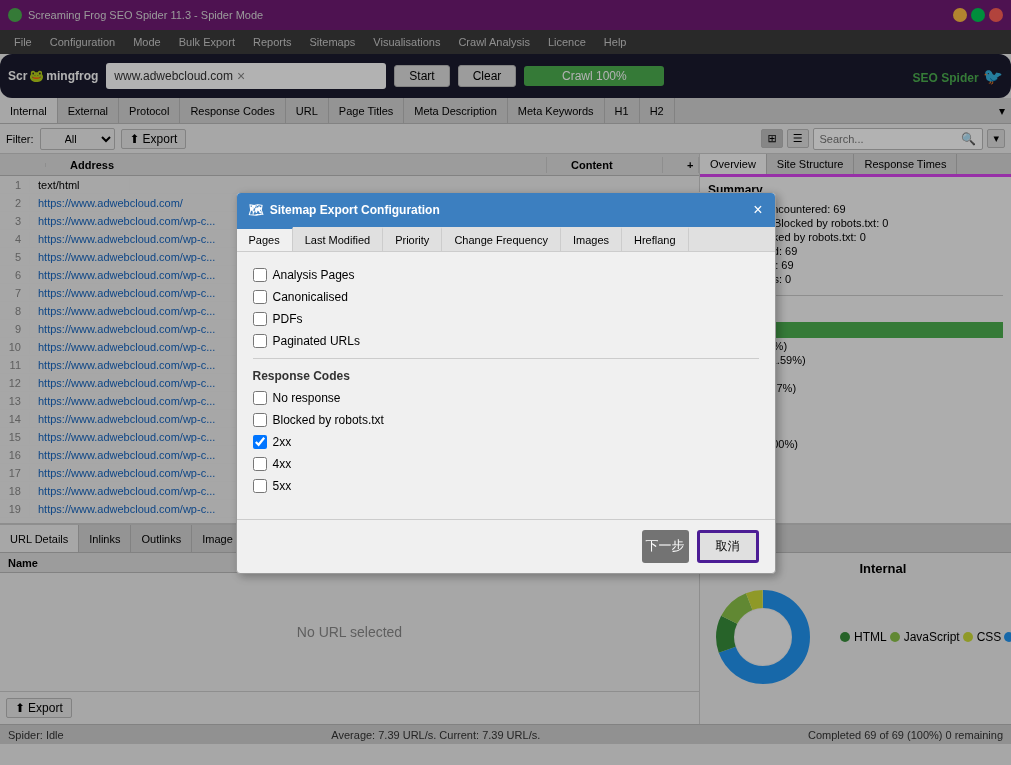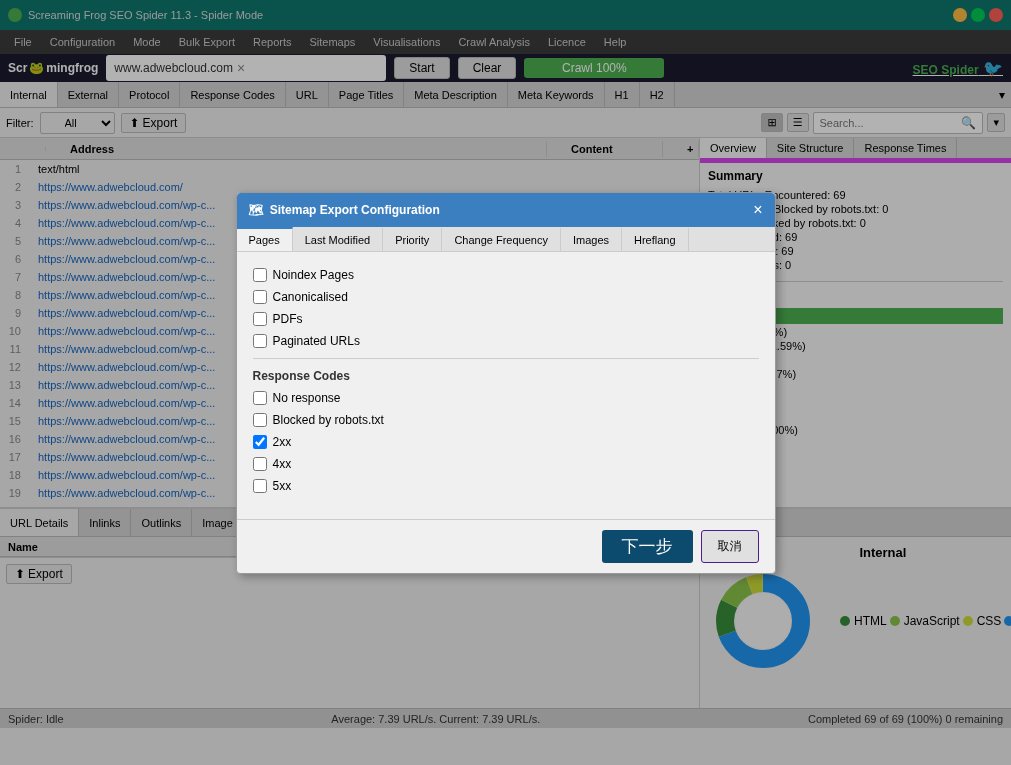--- a/index.html
+++ b/index.html
@@ -1,41 +1,41 @@
 <!DOCTYPE html>
 <html><head>
   <meta charset="utf-8">
   <style>
     * { box-sizing: border-box; margin: 0; padding: 0; font-family: 'Segoe UI', Tahoma, Geneva, Verdana, sans-serif; font-size: 12px; }
     body { width: 1011px; height: 765px; background: #f0f0f0; overflow: hidden; }
 
     
-    .title-bar { background: #0f766e; color: #fff; height: 30px; display: flex; align-items: center; padding: 0 8px; justify-content: space-between; }
+    .title-bar { background: #701a75; color: #fff; height: 30px; display: flex; align-items: center; padding: 0 8px; justify-content: space-between; }
     .title-bar-left { display: flex; align-items: center; gap: 6px; }
     .title-bar-logo { width: 14px; height: 14px; background: #4caf50; border-radius: 50%; }
     .title-bar-title { font-size: 11px; color: #ddd; }
     .title-bar-controls { display: flex; gap: 4px; }
     .title-btn { width: 14px; height: 14px; border-radius: 50%; border: none; cursor: pointer; }
     .title-btn.min { background: #ffbd44; }
     .title-btn.max { background: #00ca56; }
     .title-btn.close { background: #ff6057; }
 
     
     .menu-bar { background: #3c3c3c; color: #ccc; height: 24px; display: flex; align-items: center; padding: 0 6px; gap: 2px; }
     .menu-item { padding: 2px 8px; cursor: pointer; font-size: 11px; border-radius: 2px; }
 
     
-    .browser-bar { background: #1a1a2e; height: 28px; display: flex; align-items: center; padding: 0 8px; gap: 8px; }
+    .browser-bar { background: #1a1a2e; height: 44px; display: flex; align-items: center; padding: 0 8px; gap: 8px; border-radius: 12px; }
     .brand-logo { color: #fff; font-size: 18px; font-weight: bold; display: flex; align-items: center; gap: 2px; }
     .url-bar { flex: 1; background: #fff; border-radius: 3px; height: 26px; display: flex; align-items: center; padding: 0 8px; font-size: 12px; color: #333; max-width: 280px; }
     .close-url { background: none; border: none; color: #888; cursor: pointer; margin-left: 4px; font-size: 14px; }
     .btn-start { background: #e0e0e0; border: 1px solid #bbb; border-radius: 3px; padding: 3px 14px; cursor: pointer; font-size: 12px; }
     .btn-clear { background: #e0e0e0; border: 1px solid #bbb; border-radius: 3px; padding: 3px 14px; cursor: pointer; font-size: 12px; }
     .btn-crawl { background: #4caf50; border: none; border-radius: 3px; padding: 3px 20px; cursor: pointer; font-size: 12px; color: #fff; min-width: 140px; }
-    .brand-right { color: #fff; font-size: 16px; font-weight: bold; margin-left: auto; text-decoration: underline; }
+    .brand-right { color: #fff; font-size: 16px; font-weight: bold; margin-left: auto; }
     .brand-right span { color: #4caf50; }
 
     
     .tab-bar { background: #d4d4d4; height: 26px; display: flex; align-items: center; border-bottom: 1px solid #bbb; }
     .tab-item { padding: 4px 10px; cursor: pointer; font-size: 11px; border-right: 1px solid #bbb; height: 100%; display: flex; align-items: center; background: #d4d4d4; }
     .tab-item.active { background: #f0f0f0; }
     .tab-more { padding: 4px 6px; cursor: pointer; margin-left: auto; }
 
     
     .toolbar { background: #f0f0f0; height: 30px; display: flex; align-items: center; padding: 0 6px; gap: 6px; border-bottom: 1px solid #ccc; }
@@ -54,21 +54,21 @@
     .th.content { width: 100px; }
     .table-body { overflow-y: auto; flex: 1; }
     .table-row { display: flex; border-bottom: 1px solid #eee; height: 18px; align-items: center; }
     .td { padding: 1px 8px; font-size: 11px; border-right: 1px solid #eee; overflow: hidden; white-space: nowrap; }
     .td.num { width: 30px; text-align: right; color: #888; }
     .td.addr { flex: 1; color: #1565c0; }
     .td.content { width: 100px; }
 
     
     .right-panel { flex: 1; background: #f8f8f8; display: flex; flex-direction: column; overflow: hidden; }
-    .right-tab-bar { display: flex; background: #d8d8d8; border-bottom: 5px solid #d946ef; }
+    .right-tab-bar { display: flex; background: #d8d8d8; border-bottom: 3px solid #d946ef; }
     .right-tab { padding: 4px 10px; font-size: 11px; cursor: pointer; border-right: 1px solid #bbb; }
     .right-tab.active { background: #f8f8f8; }
     .summary-title { font-weight: bold; font-size: 12px; margin-bottom: 6px; }
     .summary-row { font-size: 11px; margin-bottom: 2px; }
     .stats-title { font-weight: bold; font-size: 11px; margin: 4px 0; }
 
     
     .bottom-section { border-top: 1px solid #ccc; height: 200px; display: flex; flex-direction: column; }
     .bottom-tab-bar { display: flex; background: #d4d4d4; height: 28px; align-items: center; border-bottom: 1px solid #bbb; overflow: hidden; }
     .bottom-tab { padding: 4px 10px; font-size: 11px; cursor: pointer; border-right: 1px solid #bbb; height: 100%; display: flex; align-items: center; white-space: nowrap; }
@@ -92,22 +92,22 @@
     .modal-tabs { display: flex; background: #e0e0e0; border-bottom: 1px solid #ccc; }
     .modal-tab { padding: 5px 12px; font-size: 11px; cursor: pointer; border-right: 1px solid #ccc; border-top: 2px solid transparent; }
     .modal-tab.active { background: #f0f0f0; border-top: 2px solid #3c7fc0; }
     .modal-body { padding: 16px; }
     .checkbox-group { margin-bottom: 10px; }
     .checkbox-item { display: flex; align-items: center; gap: 6px; margin-bottom: 8px; }
     .checkbox-item input[type="checkbox"] { width: 14px; height: 14px; }
     .checkbox-item label { font-size: 12px; }
     .section-label { font-size: 12px; font-weight: bold; margin-bottom: 8px; color: #333; }
     .modal-footer { display: flex; justify-content: flex-end; gap: 8px; padding: 10px 16px; border-top: 1px solid #ccc; }
-    .btn-next { background: #0c4a6e; color: #fff; border: none; border-radius: 3px; padding: 5px 20px; cursor: pointer; font-size: 17px; }
-    .btn-cancel { background: #e0e0e0; border: 1px solid #4c1d95; border-radius: 3px; padding: 5px 16px; cursor: pointer; font-size: 12px; }
+    .btn-next { background: #737373; color: #fff; border: none; border-radius: 3px; padding: 5px 4px; cursor: pointer; font-size: 13px; }
+    .btn-cancel { background: #e0e0e0; border: 3px solid #4c1d95; border-radius: 3px; padding: 5px 16px; cursor: pointer; font-size: 12px; }
     .divider { border-top: 1px solid #ccc; margin: 10px 0; }
   </style>
 </head>
 <body>
 
 <div class="title-bar">
   <div class="title-bar-left">
     <div class="title-bar-logo"></div>
     <span class="title-bar-title">Screaming Frog SEO Spider 11.3 - Spider Mode</span>
   </div>
@@ -331,20 +331,21 @@
     <div class="bottom-tab">View Source</div>
     <div class="bottom-tab">Struc</div>
     <div style="padding:4px 6px; cursor:pointer;">▾</div>
   </div>
   <div style="display:flex; flex:1; overflow:hidden;">
     <div style="flex:0 0 700px; border-right:1px solid #ccc; display:flex; flex-direction:column;">
       <div class="bottom-table-header">
         <div class="bottom-th" style="flex:1;">Name</div>
         <div class="bottom-th" style="flex:1;">Value</div>
       </div>
+      <div style="flex:1; display:flex; align-items:center; justify-content:center; color:#888; font-size:14px;">No URL selected</div>
       <div style="padding:6px; border-top:1px solid #ccc;">
         <button class="export-btn">
           <span>⬆</span>
           <span>Export</span>
         </button>
       </div>
     </div>
     <div style="flex:1; padding:8px;">
       <div style="text-align:center; font-weight:bold; font-size:13px; margin-bottom:6px;">Internal</div>
       <div style="display:flex; align-items:center; justify-content:center; gap:12px;">
@@ -403,21 +404,21 @@
       <div class="modal-tab">Last Modified</div>
       <div class="modal-tab">Priority</div>
       <div class="modal-tab">Change Frequency</div>
       <div class="modal-tab">Images</div>
       <div class="modal-tab">Hreflang</div>
     </div>
     <div class="modal-body">
       <div class="checkbox-group">
         <div class="checkbox-item">
           <input type="checkbox" id="noindex" style="">
-          <label for="noindex">Noindex Pages</label>
+          <label for="noindex">Analysis Pages</label>
         </div>
         <div class="checkbox-item">
           <input type="checkbox" id="canonicalised" style="">
           <label for="canonicalised">Canonicalised</label>
         </div>
         <div class="checkbox-item">
           <input type="checkbox" id="pdfs" style="">
           <label for="pdfs">PDFs</label>
         </div>
         <div class="checkbox-item">

